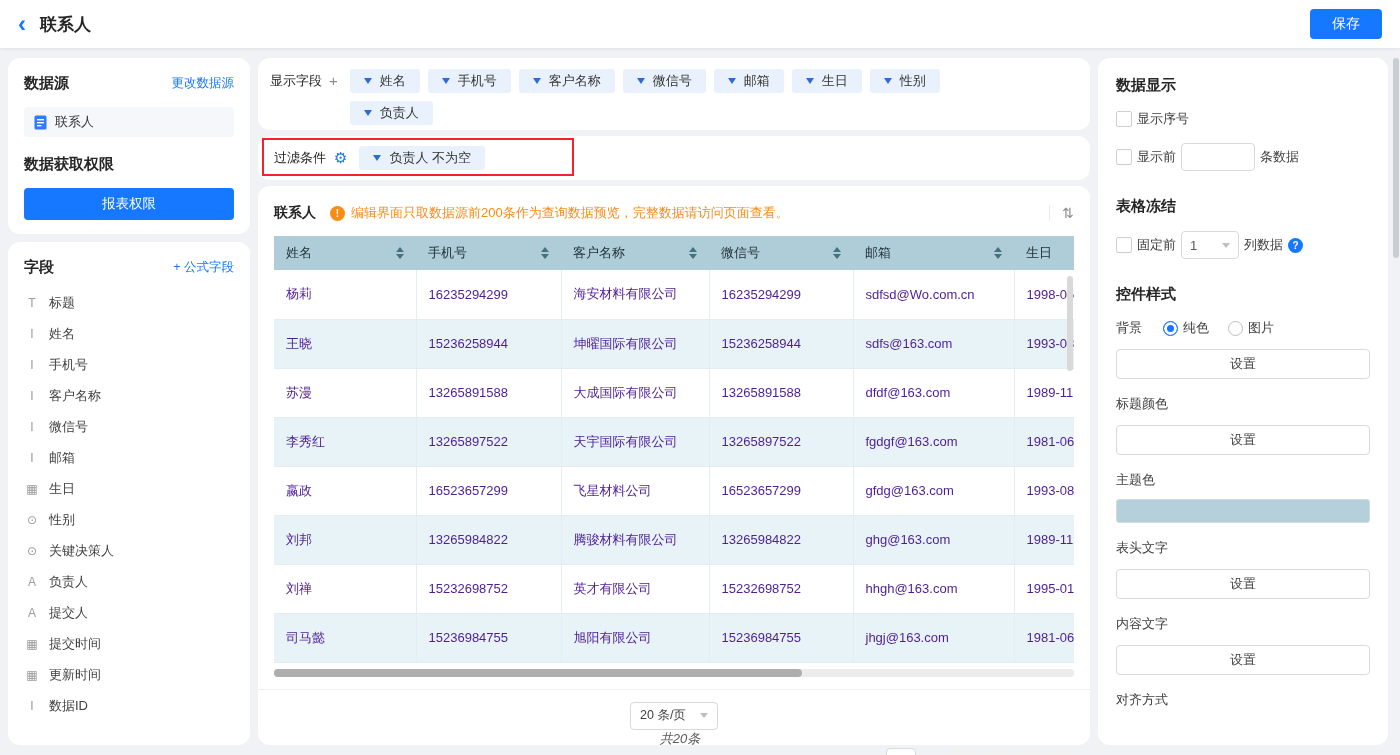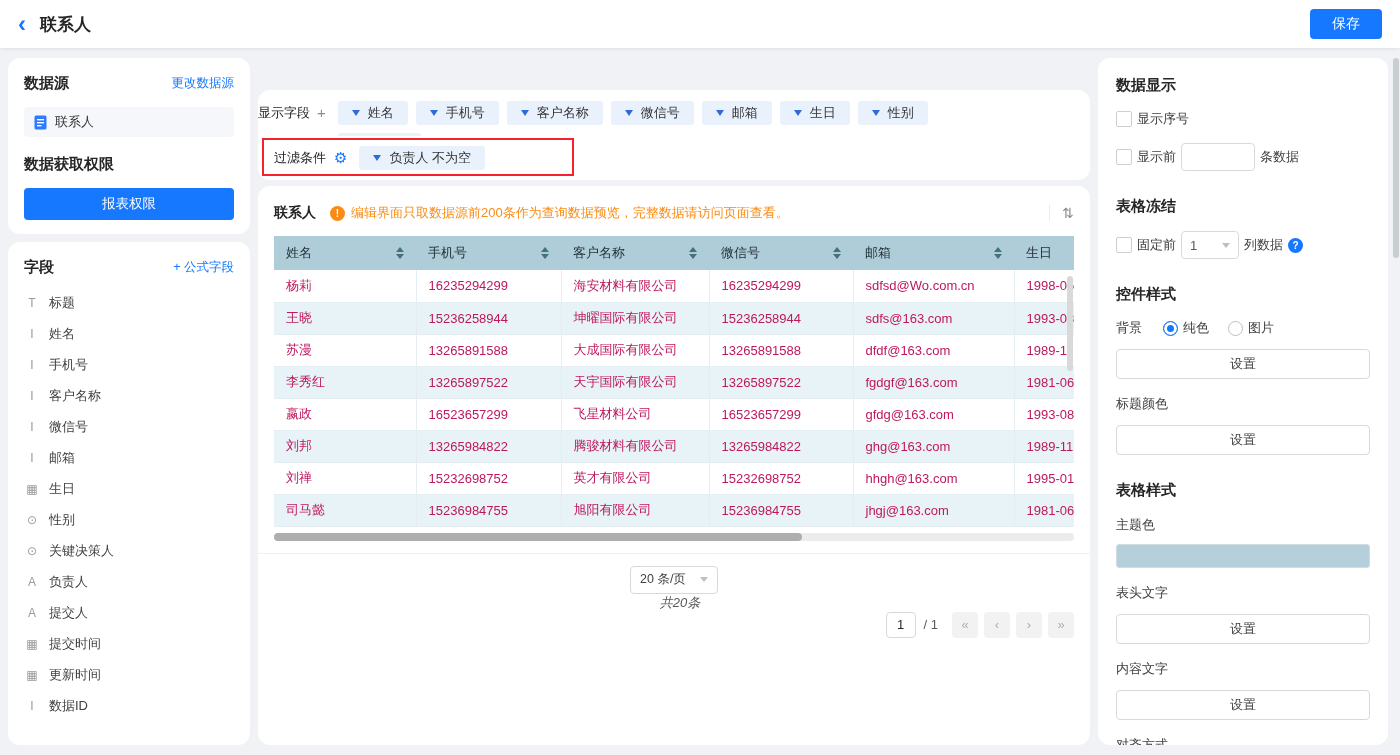--- a/index.html
+++ b/index.html
@@ -17,21 +17,21 @@
   .topbar { position:absolute; top:0; left:0; right:0; height:48px; background:#fff;
     box-shadow:0 1px 4px rgba(0,0,0,.08); display:flex; align-items:center; padding:0 18px; z-index:20; }
   .back { color:var(--accent); font-size:24px; line-height:20px; cursor:pointer; margin-right:14px; font-weight:700;}
   .page-title { font-size:17px; font-weight:600; color:#262626; }
   .save-btn { margin-left:auto; background:var(--accent); color:#fff; border:none; border-radius:4px;
     height:30px; padding:0 22px; font-size:14px; cursor:pointer; font-family:inherit;}
   
   .panel { position:absolute; background:#fff; border-radius:12px; }
   .ds-panel { left:8px; top:58px; width:242px; height:176px; padding:16px; }
   .fields-panel { left:8px; top:242px; width:242px; height:503px; padding:16px; overflow:hidden; }
-  .display-panel { left:258px; top:58px; width:832px; height:72px; padding:11px 0;margin-top:32px; }
+  .display-panel { left:258px; top:58px; width:832px; height:72px; padding:11px 12px; }
   .filter-panel { left:258px; top:136px; width:832px; height:44px; padding:10px 16px; display:flex; align-items:center; }
   .table-panel { left:258px; top:186px; width:832px; height:559px; padding:14px 16px 0; }
   .settings-panel { left:1098px; top:58px; width:290px; height:687px; padding:18px 18px; overflow:hidden; }
   .panel-head { display:flex; align-items:center; justify-content:space-between; }
   .h { font-size:15px; font-weight:700; color:#262626; }
   .link { color:var(--accent); font-size:12.5px; cursor:pointer; text-decoration:none; }
   .ds-item { margin-top:14px; background:#f5f7fa; border-radius:4px; height:30px; display:flex;
     align-items:center; gap:8px; padding:0 10px; cursor:pointer; }
   .sub { margin-top:18px; }
   .primary-btn { margin-top:14px; width:100%; height:32px; background:var(--accent); color:#fff;
@@ -62,21 +62,21 @@
   .arrange { margin-left:auto; color:#8c8c8c; font-size:14px; border-left:1px solid #ececec;
     padding-left:12px; cursor:pointer; }
   .table-clip { width:800px; overflow:hidden; position:relative; }
   table { width:840px; table-layout:fixed; border-collapse:collapse; }
   col.c1{width:142px} col.c2{width:145px} col.c3{width:148px} col.c4{width:144px} col.c5{width:161px} col.c6{width:100px}
   th { background:var(--th-bg); height:34px; font-weight:500; color:#1f2d33; text-align:left; padding:0 12px; font-size:13px;}
   .th-wrap { display:flex; align-items:center; justify-content:space-between; }
   .sort { display:inline-flex; flex-direction:column; gap:2px; margin-left:8px; cursor:pointer; }
   .cu { width:0;height:0;border-left:4px solid transparent;border-right:4px solid transparent;border-bottom:5px solid #46717f;}
   .cd { width:0;height:0;border-left:4px solid transparent;border-right:4px solid transparent;border-top:5px solid #46717f;}
-  td { height:32px; padding:0 12px; font-size:13px; color:#be185d; border-bottom:1px solid #e3edf2;
+  td { height:49px; padding:0 12px; font-size:13px; color:#4c1d95; border-bottom:1px solid #e3edf2;
     border-right:1px solid #e3edf2; white-space:nowrap; overflow:hidden; }
   tbody tr:nth-child(even) { background:var(--alt-row); }
   tbody tr { background:#fff; cursor:default; }
   .vscroll { position:absolute; right:1px; top:40px; width:6px; height:95px; background:#d9d9d9; border-radius:3px; }
   .hscroll { width:800px; height:8px; background:#ececec; border-radius:4px; margin-top:6px; position:relative; cursor:pointer;}
   .hscroll .thumb { position:absolute; left:0; top:0; height:8px; width:528px; background:#aeaeae; border-radius:4px; }
   .pagination { margin:12px -16px 0; border-top:1px solid #f0f0f0; padding:12px 16px 0; display:flex; align-items:center;flex-direction:column; }
   .pg-select { width:88px; height:28px; border:1px solid #d9d9d9; border-radius:4px; display:flex;
     align-items:center; justify-content:space-between; padding:0 9px; color:#404040; font-size:12.5px; cursor:pointer; background:#fff;}
   .sel-caret { width:0; height:0; border-left:4px solid transparent; border-right:4px solid transparent;
@@ -444,21 +444,20 @@
     <span class="lbl wlbl">背景</span>
     <span class="radio checked"></span>
     <span class="lbl">纯色</span>
     <span class="radio" style="margin-left:14px;"></span>
     <span class="lbl">图片</span>
   </div>
   <button class="set-btn">设置</button>
   <div class="field-lbl">标题颜色</div>
   <button class="set-btn">设置</button>
 
-  <div class="sec-title mt">表格样式</div>
   <div class="field-lbl">主题色</div>
   <div class="swatch" style="background: rgb(181, 208, 218);"></div>
   <div class="field-lbl">表头文字</div>
   <button class="set-btn">设置</button>
   <div class="field-lbl">内容文字</div>
   <button class="set-btn">设置</button>
   <div class="field-lbl">对齐方式</div>
 </div>
 
 <div class="page-scrollbar"></div>

